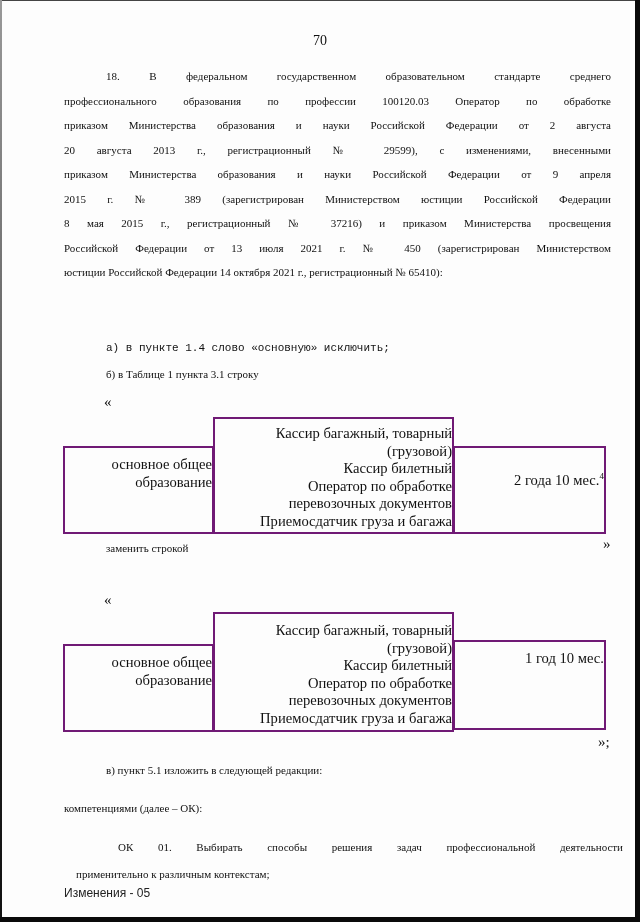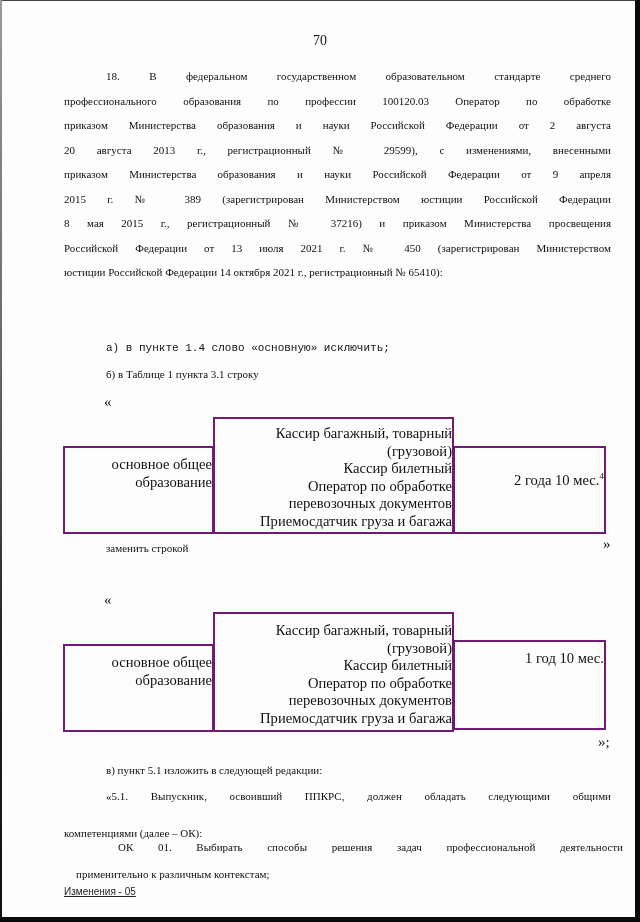--- a/index.html
+++ b/index.html
@@ -20,21 +20,21 @@
   .line { display: block; text-align: justify; text-align-last: justify; white-space: nowrap; height: 24.5px; }
   .line.last { text-align-last: left; }
   .line.indent { padding-left: 42px; }
   .line.single { text-align-last: left; }
 
   .quote { position: absolute; font-size: 15px; }
 
   .cell { position: absolute; border: 2px solid #701a75; box-sizing: border-box; font-size: 14.6px; line-height: 17.6px; text-align: right; background: transparent; }
   .cell span { display: block; }
 
-  .footer-note { position: absolute; left: 64px; top: 886px; font-size: 10px; font-family: "Liberation Sans", sans-serif; color: #222; text-decoration: underline; }
+  .footer-note { position: absolute; left: 64px; top: 886px; font-size: 12px; font-family: "Liberation Sans", sans-serif; color: #222; }
   sup { font-size: 9px; }
 </style>
 </head>
 <body>
 
 <div class="edge-top"></div>
 <div class="edge-left"></div>
 <div class="edge-right"></div>
 <div class="edge-bottom"></div>
 
@@ -99,21 +99,20 @@
 <div class="cell" style="left:453px; top:640px; width:153px; height:90px; padding-top:8px;">
   <span>1 год 10 мес.</span>
 </div>
 <div class="quote" style="left:598px; top:734px;">»;</div>
 
 <div class="para" style="top:758px;">
   <span class="line indent single">в) пункт 5.1 изложить в следующей редакции:</span>
 </div>
 
 <div class="para" style="top:784px;">
-  <span class="line indent">«5.1. Выпускник, освоивший ППКРС, должен обладать следующими общими</span>
   <span class="line last" style="margin-top:12px;">компетенциями (далее – ОК):</span>
 </div>
 
 <div class="para" style="top:835px;margin-left:12px;">
   <span class="line indent">ОК 01. Выбирать способы решения задач профессиональной деятельности</span>
   <span class="line last" style="margin-top:2px;">применительно к различным контекстам;</span>
 </div>
 
 <div class="footer-note">Изменения - 05</div>
 

